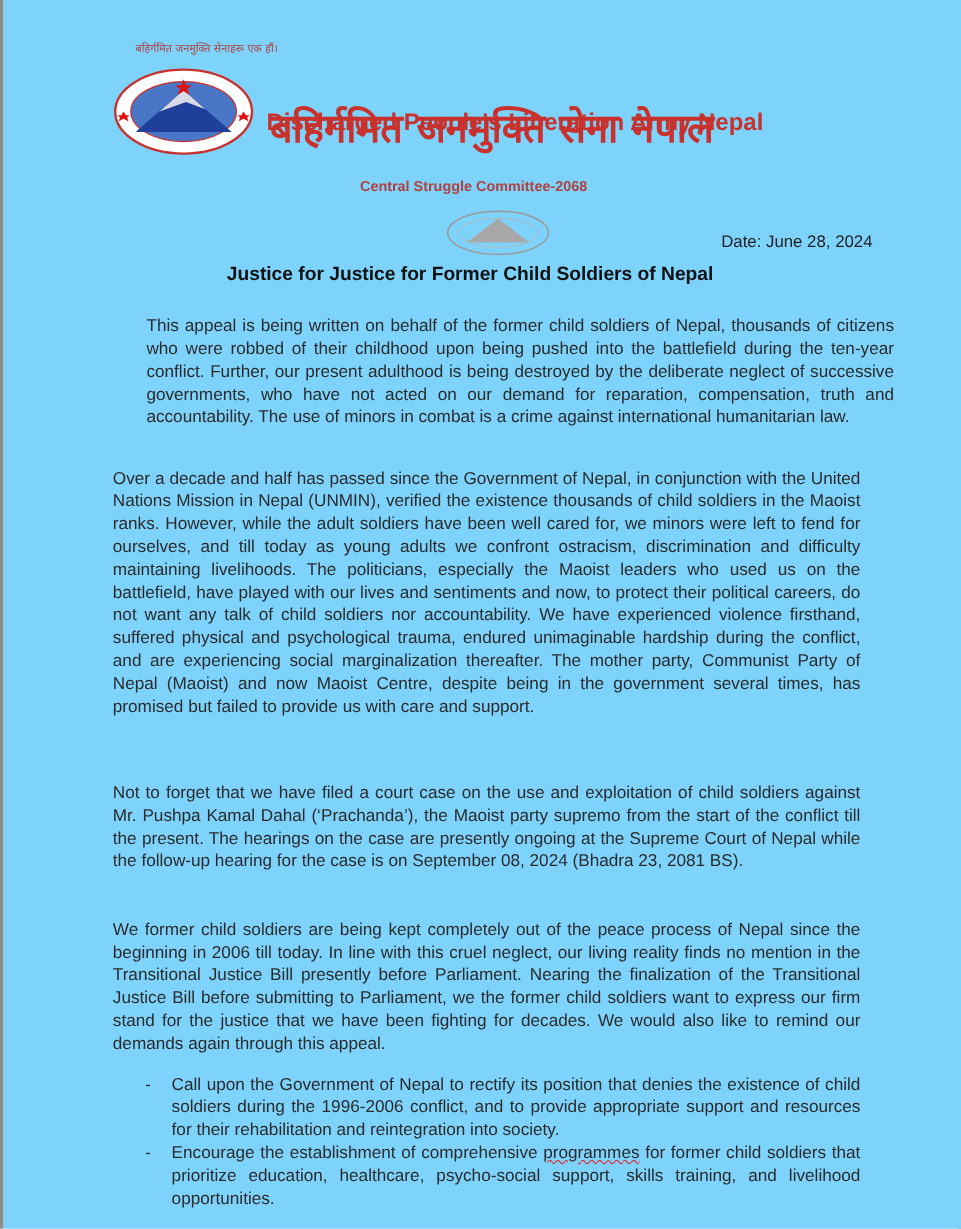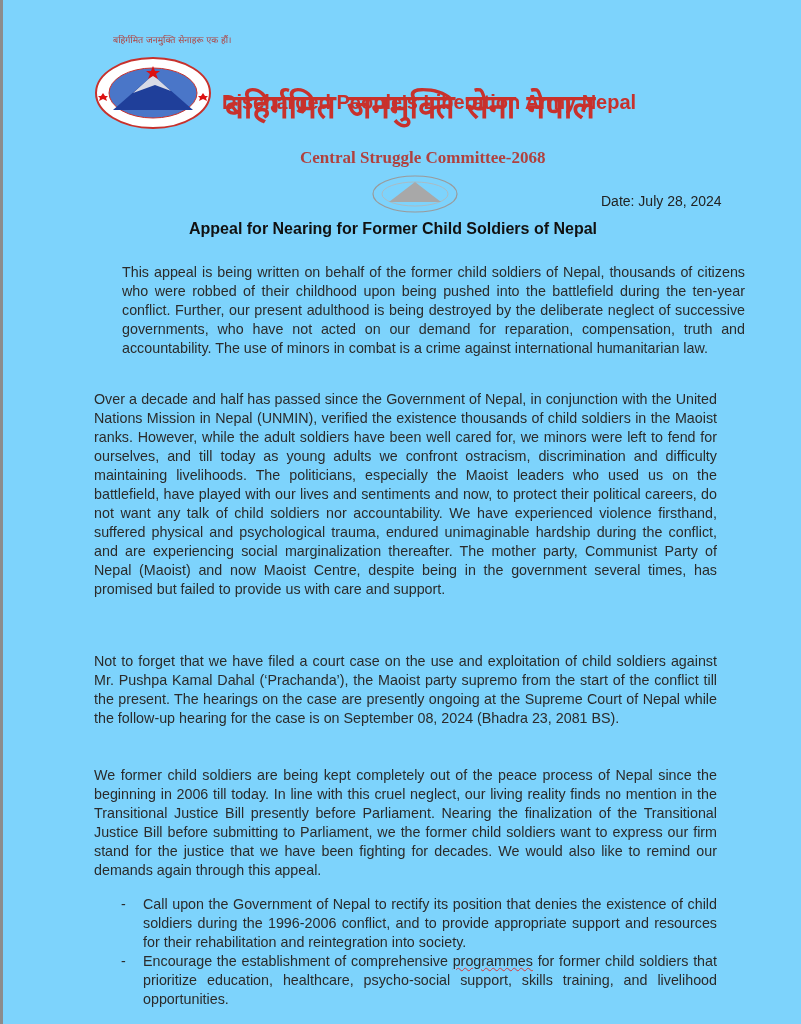--- a/index.html
+++ b/index.html
@@ -12,21 +12,21 @@
   }
   .edge-left { position: absolute; left: 0; top: 0; width: 3px; height: 1024px; background: #8c8c8c; }
   .edge-right { position: absolute; right: 0; top: 0; width: 3px; height: 1024px; background: #8c8c8c; }
   .page { position: absolute; left: 3px; top: 0; width: 795px; height: 1024px; background: #7dd3fc; padding-left: 24px; }
 
   .motto { position: absolute; left: 110px; top: 33px; font-size: 9px; color: #b0413e; font-family: "DejaVu Sans", sans-serif; }
   .logo { position: absolute; left: 90px; top: 55px; width: 120px; height: 76px; }
   .title-np { position: absolute; left: 222px; top: 46px; font-size: 33px; font-weight: bold; color: #c8312c; font-family: "DejaVu Sans", sans-serif; letter-spacing: 0px; line-height: 1; margin-top: 44px; }
   .title-en { position: absolute; left: 219px; top: 92px; font-size: 20px; font-weight: bold; color: #c8312c; line-height: 1; }
   .committee-np { position: absolute; left: 297px; top: 120px; font-size: 20px; font-weight: bold; color: #c8312c; font-family: "DejaVu Sans", sans-serif; line-height: 1; }
-  .committee-en { position: absolute; left: 297px; top: 149px; font-size: 17px; font-weight: bold; color: #b0413e; line-height: 1; font-family: Liberation Serif, serif; }
+  .committee-en { position: absolute; left: 297px; top: 149px; font-size: 12px; font-weight: bold; color: #b0413e; line-height: 1; }
 
   .seal { position: absolute; left: 368px; top: 174px; width: 88px; height: 40px; }
   .date { position: absolute; left: 598px; top: 193px; font-size: 14px; color: #222; }
 
   .doc-title { position: absolute; left: 186px; top: 220px; font-size: 16px; font-weight: bold; color: #111; white-space: nowrap; }
 
   .body-text { position: absolute; left: 91px; width: 623px; font-size: 14.3px; line-height: 19px; color: #2b2b2b; text-align: justify; margin: 0; font-family: "Liberation Sans", sans-serif; }
   .p1 { top: 263px; margin-left: 28px; }
   .p2 { top: 390px; }
   .p3 { top: 652px; }
@@ -60,23 +60,23 @@
   <div class="title-np">बहिर्गमित जनमुक्ति सेना नेपाल</div>
   <div class="title-en">Discharged People's Liberation Army Nepal</div>
   <div class="committee-en">Central Struggle Committee-2068</div>
 
   <svg class="seal" viewBox="0 0 88 40">
     <ellipse cx="44" cy="20" rx="42" ry="18" fill="none" stroke="#9a9a9a" stroke-width="1.2"></ellipse>
     <ellipse cx="44" cy="20" rx="33" ry="12" fill="none" stroke="#b5b5b5" stroke-width="0.8"></ellipse>
     <polygon points="18,28 44,8 70,28" fill="#a8a8a8"></polygon>
   </svg>
 
-  <div class="date">Date: July 28, 2024</div>
+  <div class="date">Date: June 28, 2024</div>
 
-  <div class="doc-title">Appeal for Nearing for Former Child Soldiers of Nepal</div>
+  <div class="doc-title">Justice for Justice for Former Child Soldiers of Nepal</div>
 
   <p class="body-text p1">This appeal is being written on behalf of the former child soldiers of Nepal, thousands of citizens who were robbed of their childhood upon being pushed into the battlefield during the ten-year conflict. Further, our present adulthood is being destroyed by the deliberate neglect of successive governments, who have not acted on our demand for reparation, compensation, truth and accountability. The use of minors in combat is a crime against international humanitarian law.</p>
   <p class="body-text p2">Over a decade and half has passed since the Government of Nepal, in conjunction with the United Nations Mission in Nepal (UNMIN), verified the existence thousands of child soldiers in the Maoist ranks. However, while the adult soldiers have been well cared for, we minors were left to fend for ourselves, and till today as young adults we confront ostracism, discrimination and difficulty maintaining livelihoods. The politicians, especially the Maoist leaders who used us on the battlefield, have played with our lives and sentiments and now, to protect their political careers, do not want any talk of child soldiers nor accountability. We have experienced violence firsthand, suffered physical and psychological trauma, endured unimaginable hardship during the conflict, and are experiencing social marginalization thereafter. The mother party, Communist Party of Nepal (Maoist) and now Maoist Centre, despite being in the government several times, has promised but failed to provide us with care and support.</p>
   <p class="body-text p3">Not to forget that we have filed a court case on the use and exploitation of child soldiers against Mr. Pushpa Kamal Dahal (‘Prachanda’), the Maoist party supremo from the start of the conflict till the present. The hearings on the case are presently ongoing at the Supreme Court of Nepal while the follow-up hearing for the case is on September 08, 2024 (Bhadra 23, 2081 BS).</p>
   <p class="body-text p4">We former child soldiers are being kept completely out of the peace process of Nepal since the beginning in 2006 till today. In line with this cruel neglect, our living reality finds no mention in the Transitional Justice Bill presently before Parliament. Nearing the finalization of the Transitional Justice Bill before submitting to Parliament, we the former child soldiers want to express our firm stand for the justice that we have been fighting for decades. We would also like to remind our demands again through this appeal.</p>
 
   <ul class="demands">
     <li class="demand">
       <span class="dash">-</span>
       <span>Call upon the Government of Nepal to rectify its position that denies the existence of child soldiers during the 1996-2006 conflict, and to provide appropriate support and resources for their rehabilitation and reintegration into society.</span>

